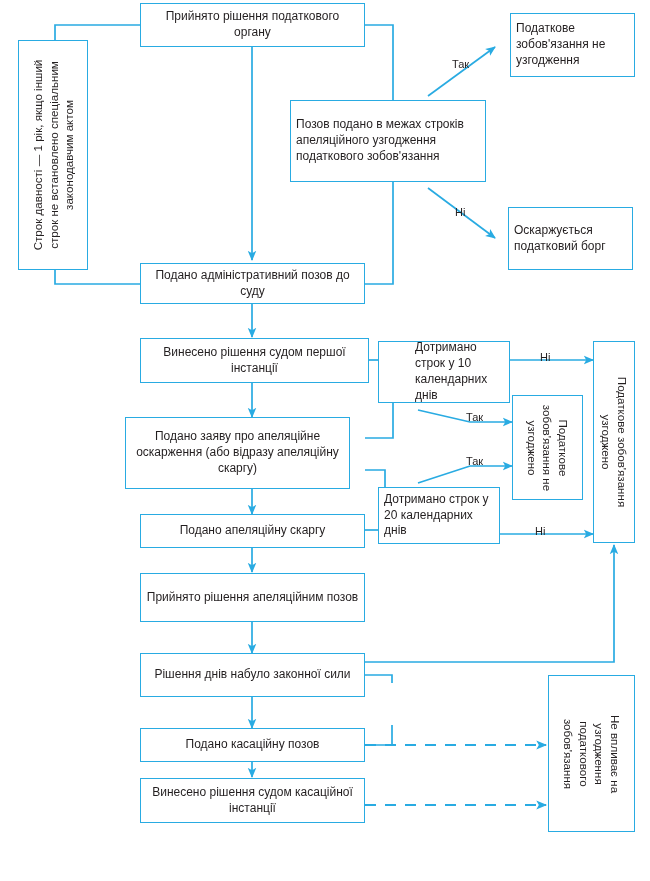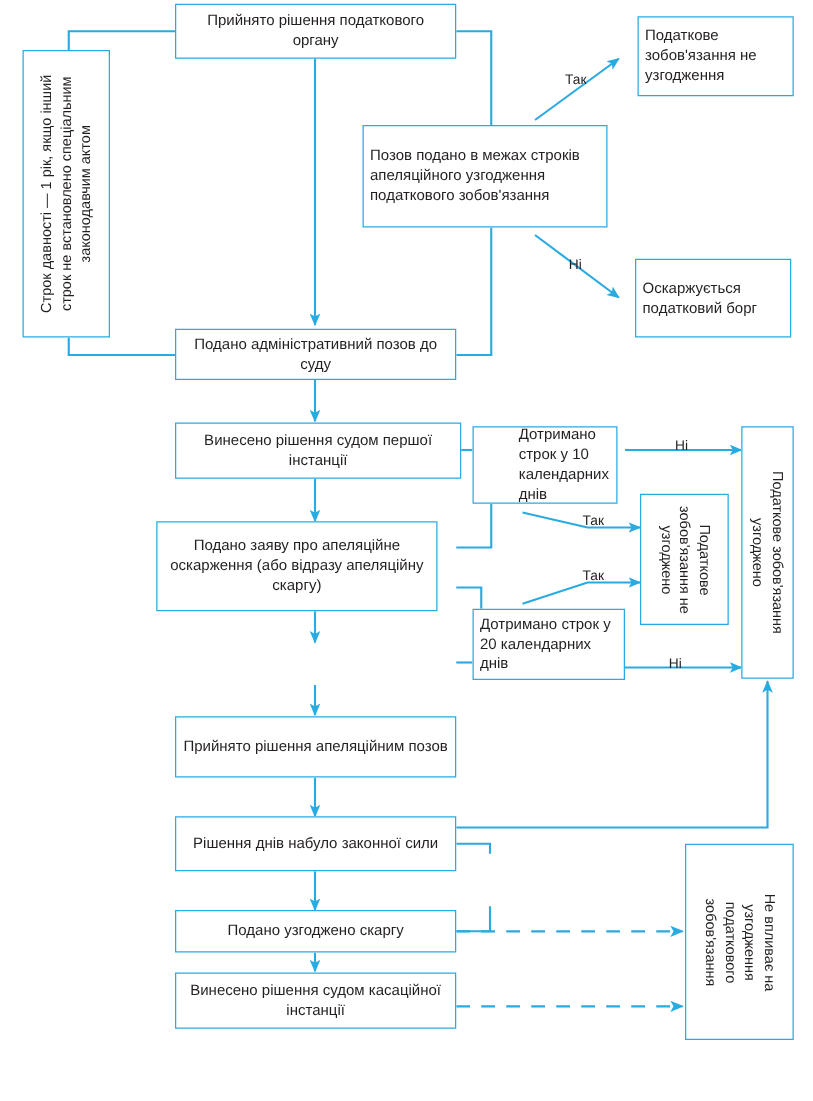--- a/index.html
+++ b/index.html
@@ -165,44 +165,47 @@
   </div>
 
   <div class="box" style="left:140px; top:263px; width:225px; height:41px;">
     <span>Подано адміністративний позов до суду</span>
   </div>
 
   <div class="box" style="left:140px; top:338px; width:229px; height:45px;">
     <span>Винесено рішення судом першої інстанції</span>
   </div>
 
-  <div class="box left-align" style="left:378px; top:341px; width:116px; height:62px;padding-left:36px;">
+  <div class="box left-align" style="left:378px; top:341px; width:132px; height:62px;padding-left:36px;">
     <span>Дотримано строк у 10 календарних днів</span>
   </div>
 
   <div class="box" style="left:125px; top:417px; width:225px; height:72px;">
     <span>Подано заяву про апеляційне оскарження (або відразу апеляційну скаргу)</span>
   </div>
 
   <div class="box left-align" style="left:378px; top:487px; width:122px; height:57px;">
     <span>Дотримано строк у 20 календарних днів</span>
   </div>
 
+  <div class="box" style="left:140px; top:514px; width:225px; height:34px;">
+    <span>Подано апеляційну скаргу</span>
+  </div>
 
   <div class="box" style="left:140px; top:573px; width:225px; height:49px;">
     <span>Прийнято рішення апеляційним позов</span>
   </div>
 
   <div class="box" style="left:140px; top:653px; width:225px; height:44px;">
     <span>Рішення днів набуло законної сили</span>
   </div>
 
 
   <div class="box" style="left:140px; top:728px; width:225px; height:34px;">
-    <span>Подано узгоджено скаргу</span>
+    <span>Подано касаційну позов</span>
   </div>
 
   <div class="box" style="left:140px; top:778px; width:225px; height:45px;">
     <span>Винесено рішення судом касаційної інстанції</span>
   </div>
 
   <div class="vtext cw" style="left:593px; top:341px; width:42px; height:202px;">
     <div class="inner">
       <div>Податкове зобов'язання</div>
       <div>узгоджено</div>

